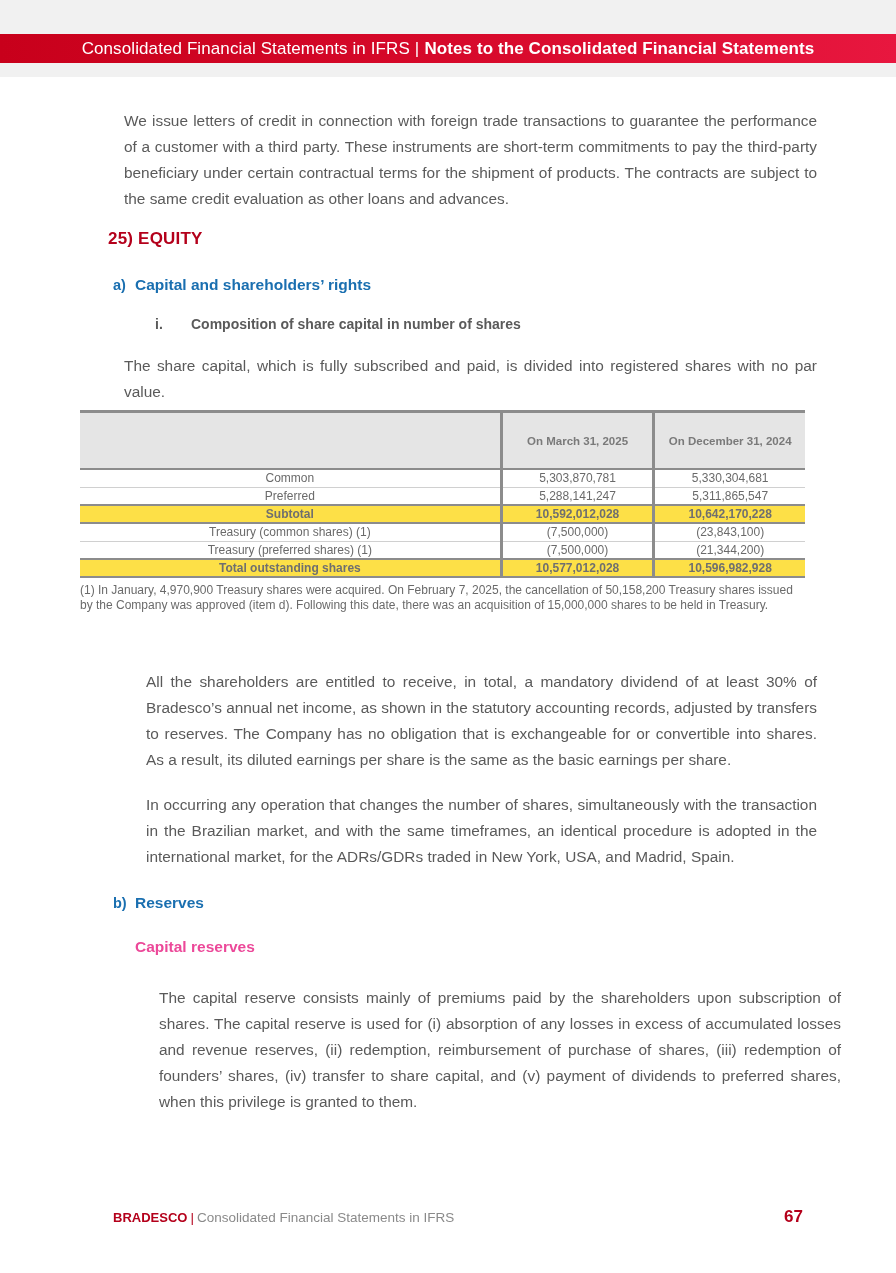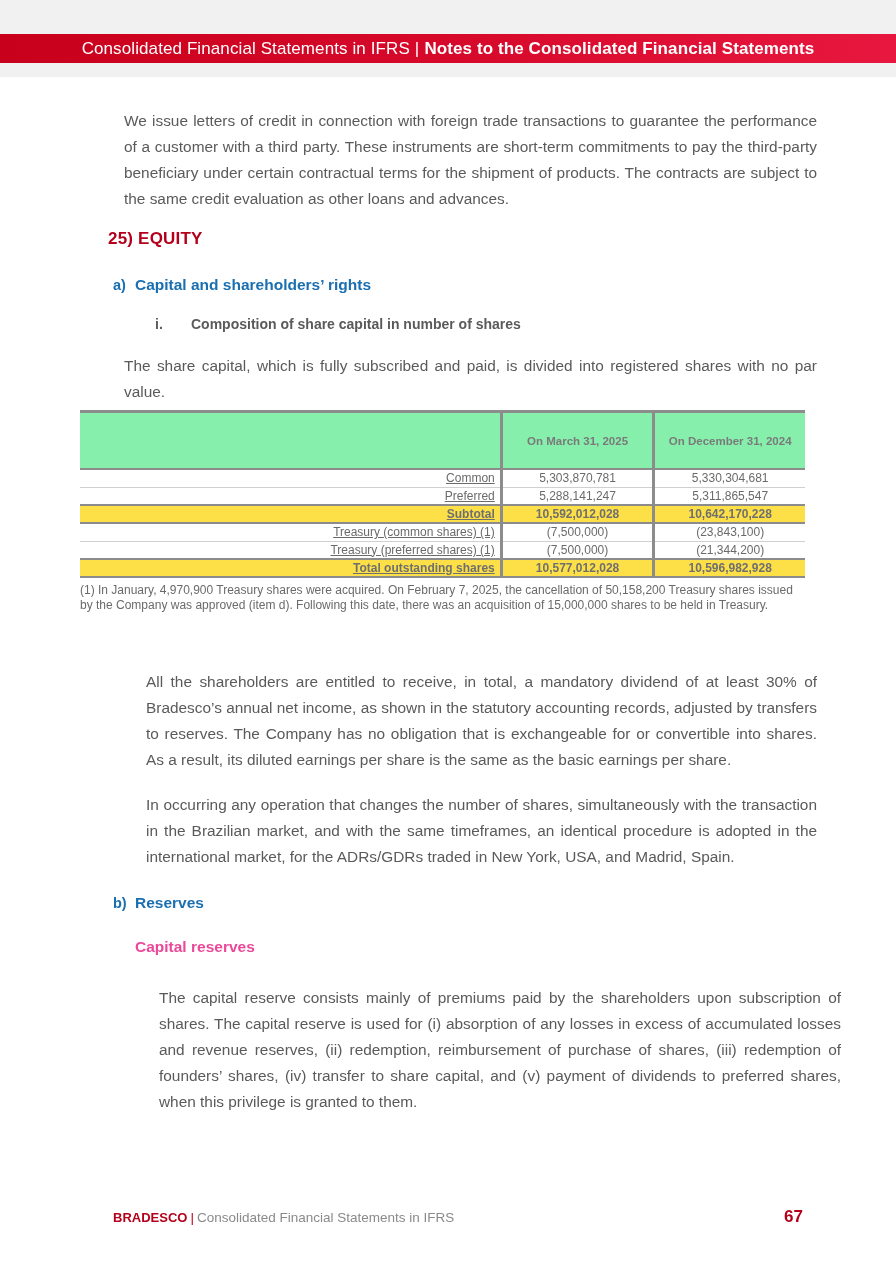--- a/index.html
+++ b/index.html
@@ -53,25 +53,25 @@
     position: absolute; left: 135px; top: 938px;
     font-size: 15.5px; font-weight: bold; color: #ec4899;
   }
 
   table.shares {
     position: absolute; left: 80px; top: 410px; width: 725px;
     border-collapse: collapse; font-size: 12px; color: #6a6a6a;
   }
   table.shares th, table.shares td { padding: 0 5px; }
   table.shares thead th {
-    background: #86efac; height: 55px; font-weight: bold; color: #7a7a7a;
+    background: #e5e5e5; height: 55px; font-weight: bold; color: #7a7a7a;
     border-top: 3px solid #8c8c8c; border-bottom: 2px solid #8c8c8c;
     font-size: 11.5px; text-align: center;
   }
-  table.shares .c-label { width: 412px; text-align: right; text-decoration: underline; }
+  table.shares .c-label { width: 412px; text-align: center; }
   table.shares .c-v1 { width: 140px; }
   table.shares .c-v2 { width: 140px; }
   table.shares .num { text-align: center; margin-left: 31px; }
   table.shares td.div, table.shares th.div { border-left: 3px solid #8c8c8c; }
   table.shares tbody tr { height: 18px; }
   table.shares tbody tr.plain td { border-bottom: 1px solid #d0d0d0; background: #ffffff; }
   table.shares tbody tr.bold td {
     background: #fde047; font-weight: bold; color: #6f6f6f;
     border-top: 2px solid #8c8c8c; border-bottom: 2px solid #8c8c8c;
   }

